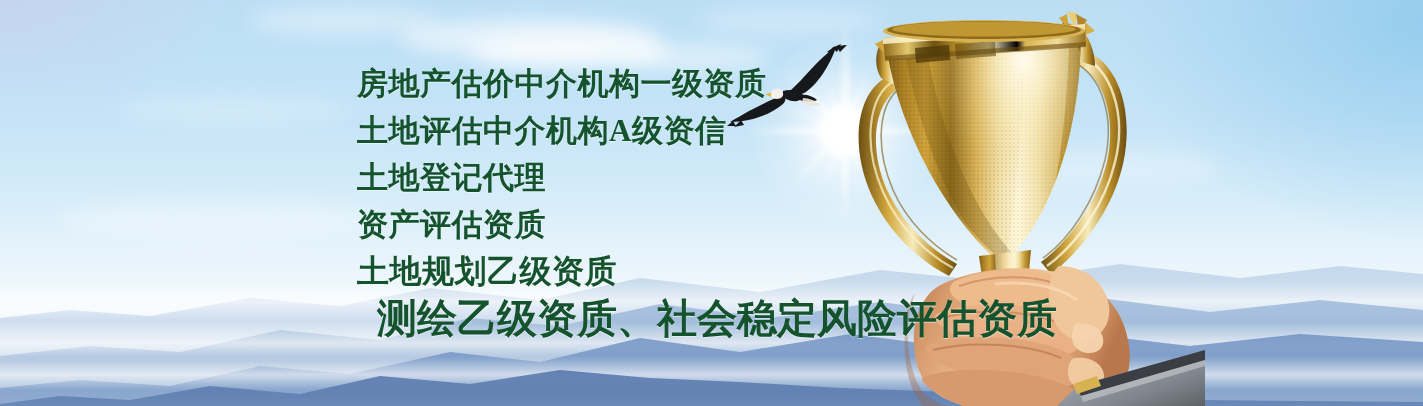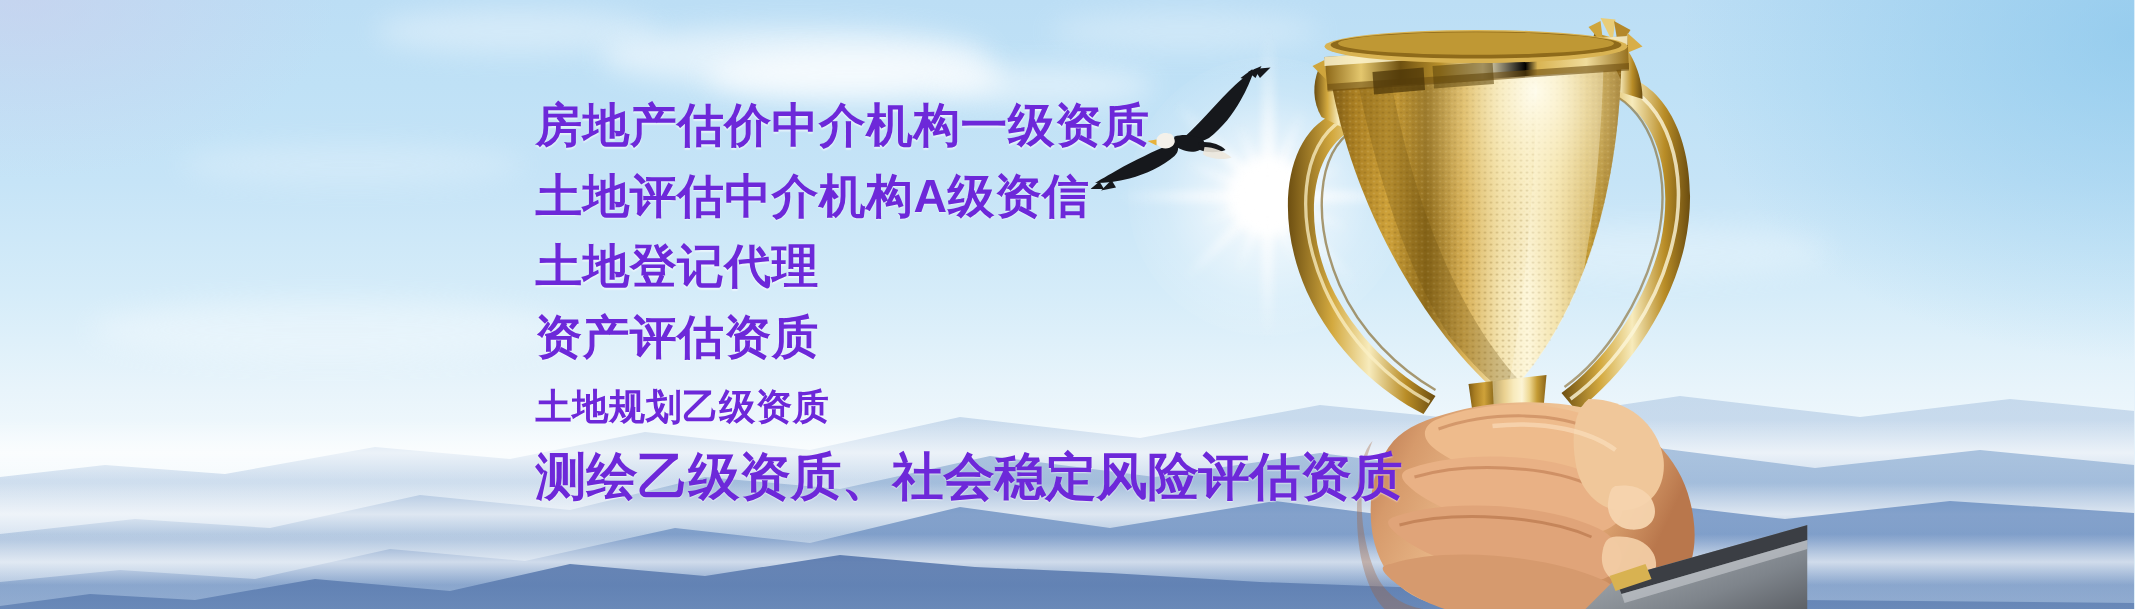--- a/index.html
+++ b/index.html
@@ -118,30 +118,31 @@
   }
 
   
   .text-block {
     position: absolute;
     left: 357px;
     top: 60px;
     width: 700px;
   }
   .line {
-    color: #6d28d9;
+    color: #14532d;
     font-weight: 700;
     font-size: 31px;
     line-height: 47px;
     letter-spacing: .5px;
     white-space: nowrap;
     text-shadow: 0 1px 1px rgba(255,255,255,.55);
-  }
-  .line-6 { font-size: 24px; }
-  .line-7 { font-size: 34px; letter-spacing: 0px; }
+    font-family: Liberation Serif, serif;
+  }
+  .line-6 { font-size: 32px; }
+  .line-7 { font-size: 40px; letter-spacing: 0px; text-align: right; }
   .em-char { font-weight: 900; }
 </style>
 </head>
 <body>
 
 <div id="banner">
 
   <div class="sky"></div>
   <div class="sky-tint-left"></div>
   <div class="sky-tint-right"></div>

